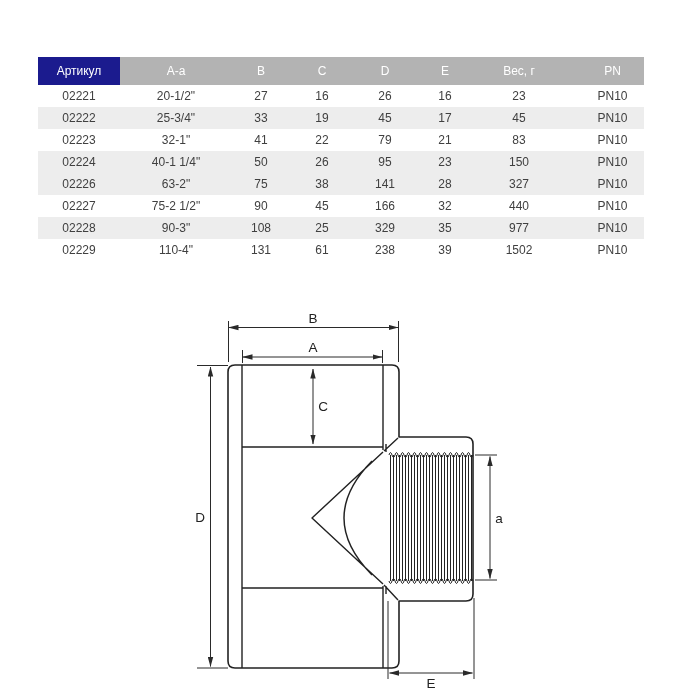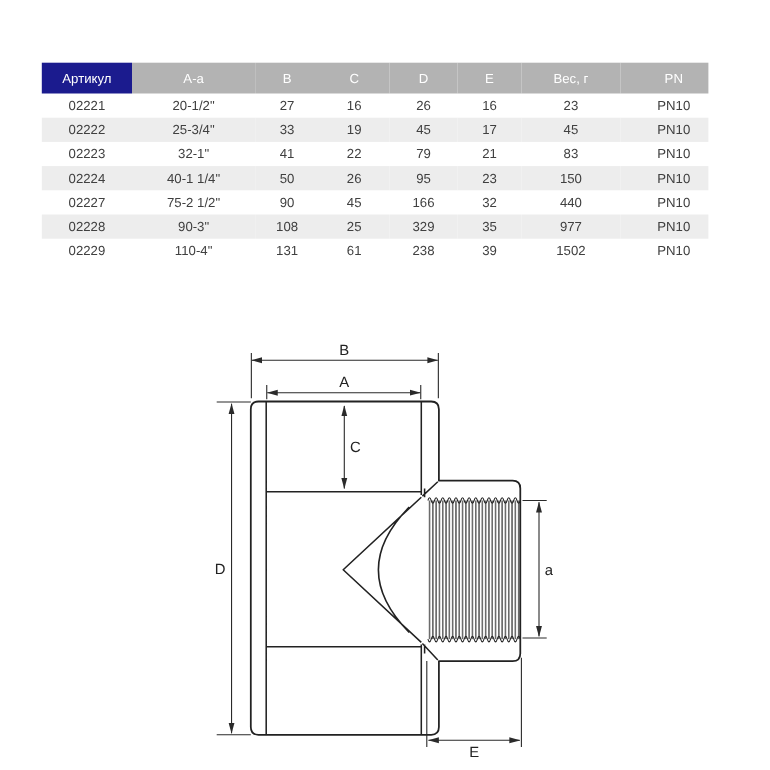--- a/index.html
+++ b/index.html
@@ -93,20 +93,30 @@
         <tr class="stripe">
           <td>02224</td>
           <td>40-1 1/4"</td>
           <td>50</td>
           <td>26</td>
           <td>95</td>
           <td>23</td>
           <td>150</td>
           <td>PN10</td>
         </tr>
+        <tr class="stripe">
+          <td>02226</td>
+          <td>63-2"</td>
+          <td>75</td>
+          <td>38</td>
+          <td>141</td>
+          <td>28</td>
+          <td>327</td>
+          <td>PN10</td>
+        </tr>
         <tr>
           <td>02227</td>
           <td>75-2 1/2"</td>
           <td>90</td>
           <td>45</td>
           <td>166</td>
           <td>32</td>
           <td>440</td>
           <td>PN10</td>
         </tr>

